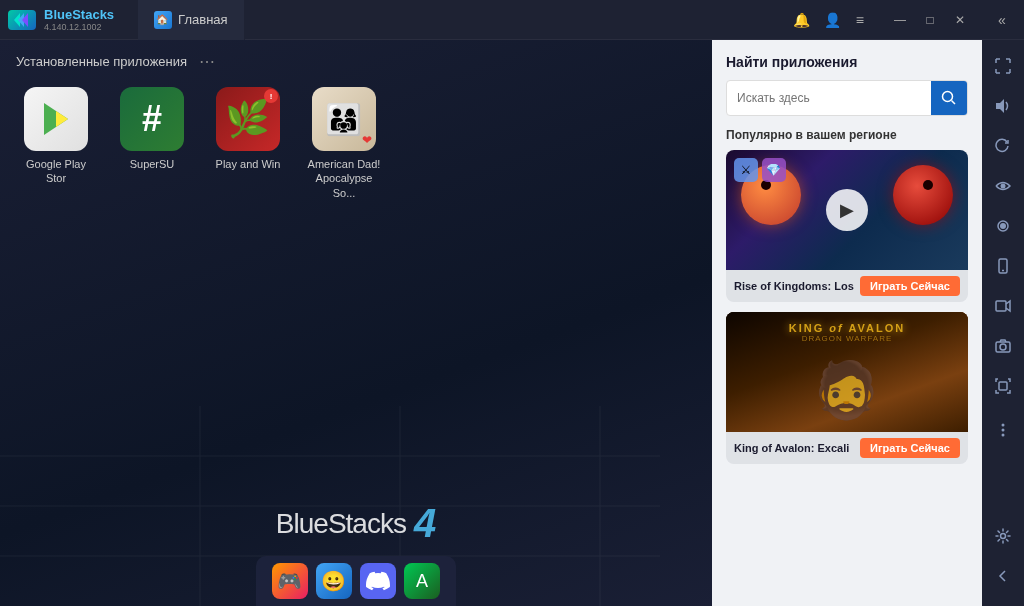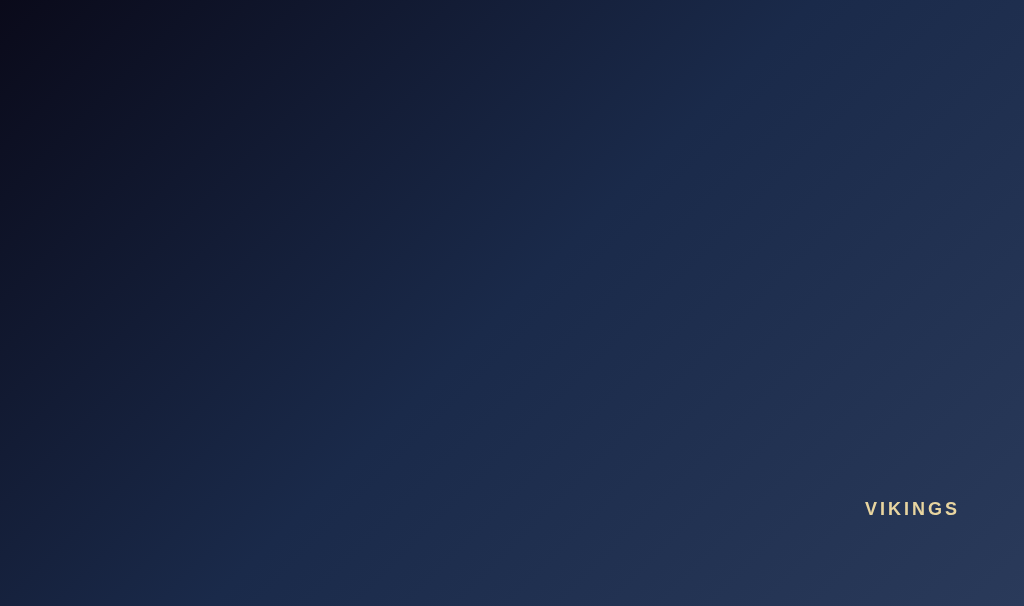--- a/index.html
+++ b/index.html
@@ -645,24 +645,20 @@
               <div style="color:#a07010; font-size:8px; letter-spacing:1px;">DRAGON WARFARE</div>
             </div>
           </div>
         </div>
         <div class="game-card-footer">
           <span class="game-card-name">King of Avalon: Excali</span>
           <button class="play-now-btn">Играть Сейчас</button>
         </div>
       </div>
 
-      <div class="vikings-card">
-        <div style="position:absolute; left:0; top:0; right:0; bottom:0; background:linear-gradient(135deg, #0a0a1a 0%, #1a2a4a 50%, #2a3a5a 100%);"></div>
-        <span class="vikings-text" style="position:relative; z-index:1; color:#e8d5a0; font-size:18px; font-weight:bold; letter-spacing:3px;">VIKINGS</span>
-      </div>
 
     </div>
   </div>
 
   <div class="edge-toolbar">
     <div class="edge-btn" title="Expand">
       <svg width="16" height="16" viewBox="0 0 16 16" fill="#8899bb">
         <path d="M1,1 L5,1 M1,1 L1,5 M11,1 L15,1 M15,1 L15,5 M1,11 L1,15 M1,15 L5,15 M15,11 L15,15 M11,15 L15,15" stroke="#8899bb" stroke-width="1.5" fill="none"></path>
       </svg>
     </div>

